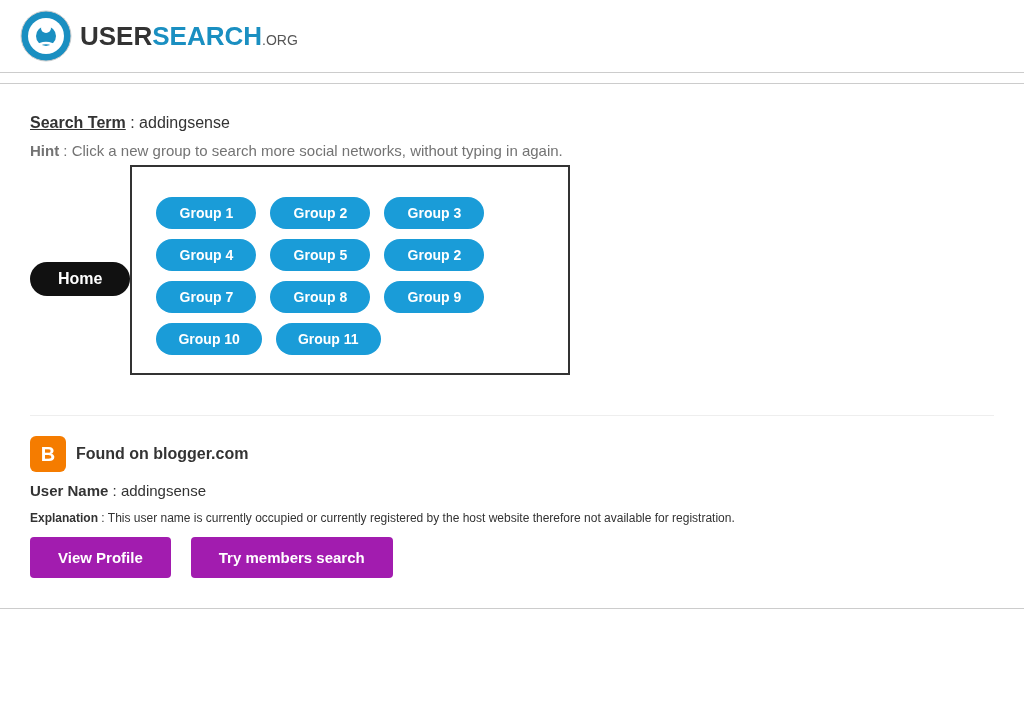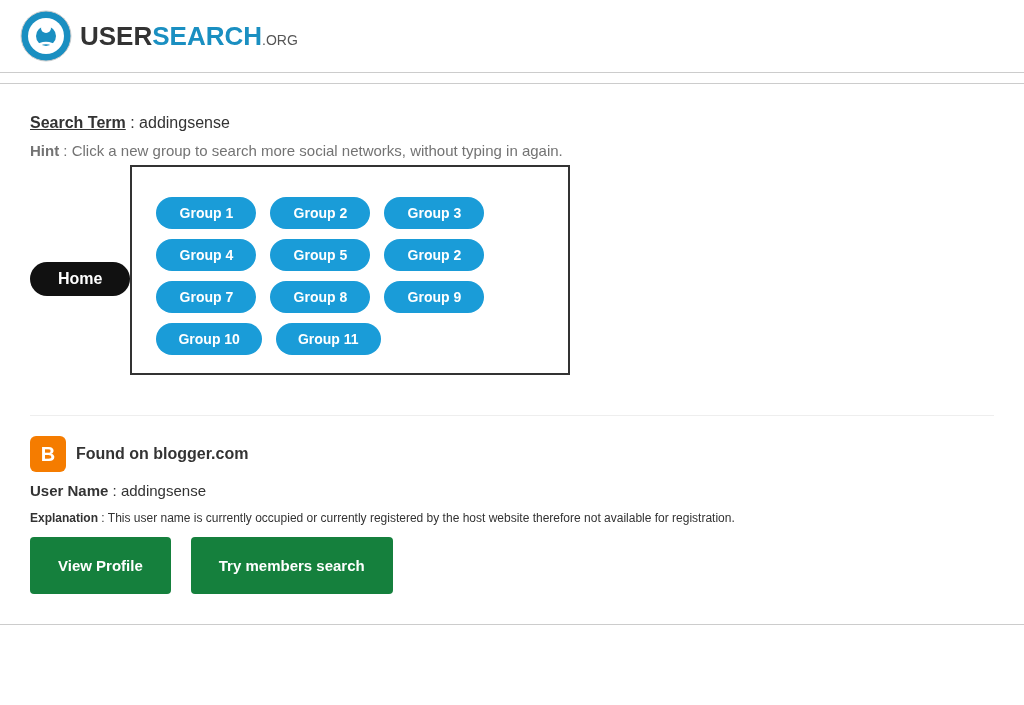--- a/index.html
+++ b/index.html
@@ -153,25 +153,25 @@
     }
     .explanation-line .label {
       font-weight: bold;
     }
     .action-buttons {
       display: flex;
       gap: 20px;
       margin-top: 10px;
     }
     .action-btn {
-      background: #15803d;
+      background: #a21caf;
       color: #fff;
       border: none;
       border-radius: 4px;
-      padding: 20px 28px;
+      padding: 12px 28px;
       font-size: 15px;
       cursor: pointer;
       font-weight: bold;
     }
     .divider {
       border: none;
       border-top: 1px solid #ccc;
       margin: 10px 0;
     }
   </style>

